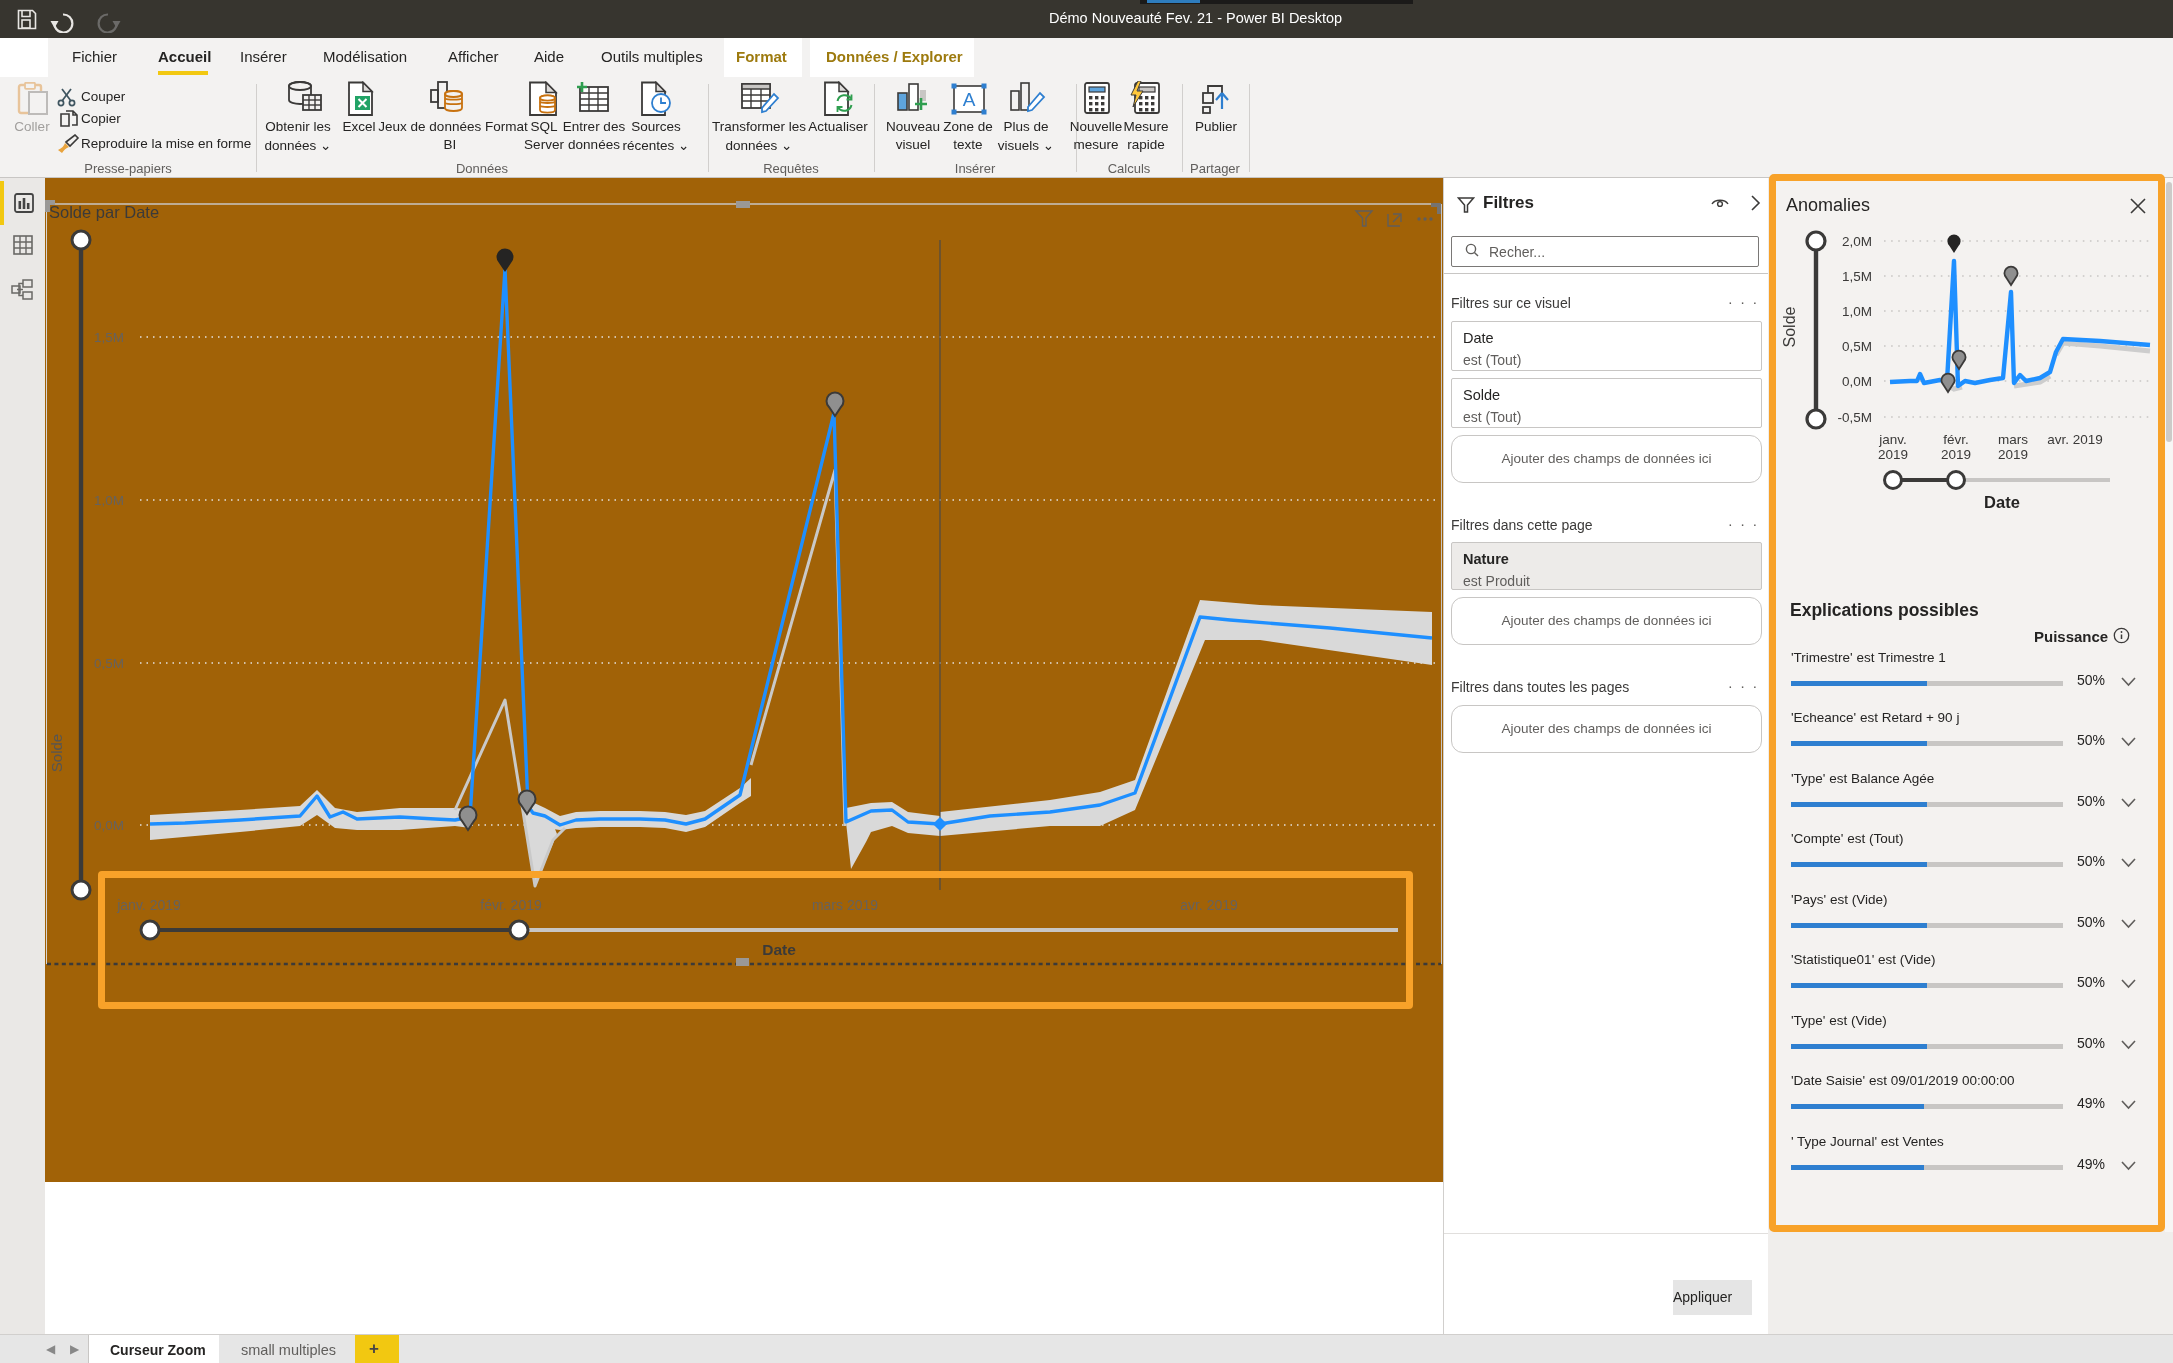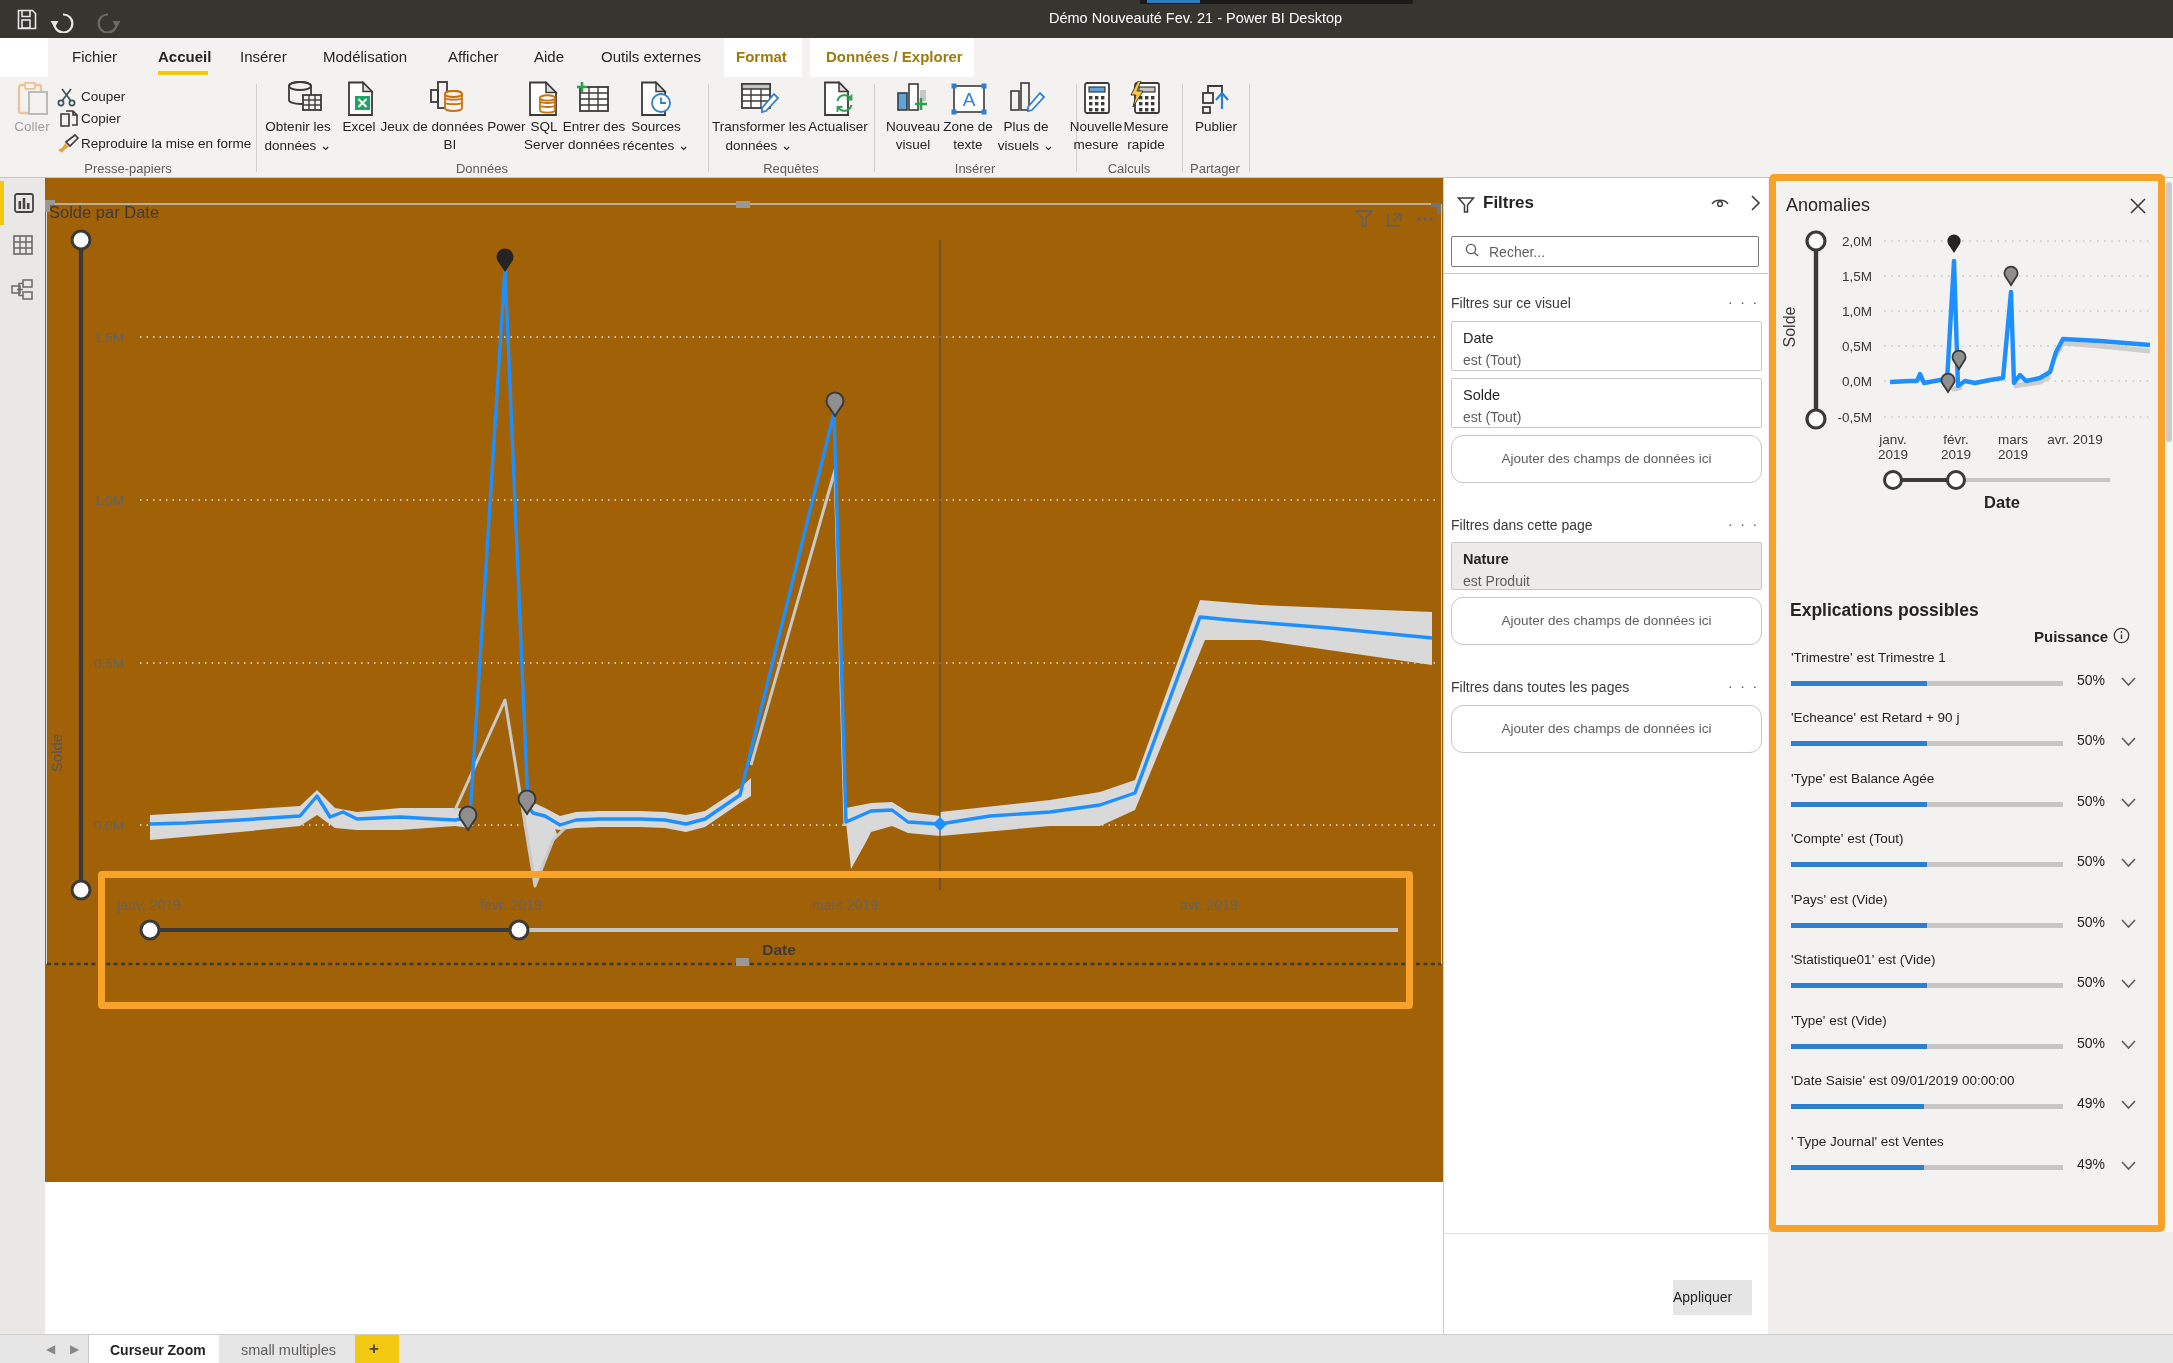--- a/index.html
+++ b/index.html
@@ -56,21 +56,21 @@
   <path d="M98.5 14 h8 l-4 7 z" fill="#6b6a68"></path>
 </svg>
 
 <div id="menubar" class="abs">
   <span class="menuitem" style="left:24px">Fichier</span>
   <span class="menuitem" style="left:110px;font-weight:bold">Accueil</span>
   <span class="menuitem" style="left:192px">Insérer</span>
   <span class="menuitem" style="left:275px">Modélisation</span>
   <span class="menuitem" style="left:400px">Afficher</span>
   <span class="menuitem" style="left:486px">Aide</span>
-  <span class="menuitem" style="left:553px">Outils externes</span>
+  <span class="menuitem" style="left:553px">Outils multiples</span>
   <div class="abs" style="left:676px;top:0;width:78px;height:39px;background:#fff"></div>
   <div class="abs" style="left:762px;top:0;width:164px;height:39px;background:#fff"></div>
   <span class="menuitem" style="left:688px;color:#9D7A0E;font-weight:bold">Format</span>
   <span class="menuitem" style="left:778px;color:#9D7A0E;font-weight:bold">Données / Explorer</span>
   <div class="abs" style="left:110px;top:33px;width:50px;height:4px;background:#F2C811"></div>
 </div>
 
 <div id="ribbon" class="abs">
   <div class="gdiv" style="left:256px"></div>
   <div class="gdiv" style="left:708px"></div>
@@ -85,21 +85,21 @@
   <div class="glabel" style="left:1129px">Calculs</div>
   <div class="glabel" style="left:1215px">Partager</div>
 
   <div class="ilabel" style="left:32px;top:42px;color:#A19F9D">Coller</div>
   <span class="srow" style="left:81px;top:12px">Couper</span>
   <span class="srow" style="left:81px;top:34px">Copier</span>
   <span class="srow" style="left:81px;top:59px">Reproduire la mise en forme</span>
   <div class="ilabel" style="left:298px;top:42px">Obtenir les</div>
   <div class="ilabel" style="left:298px;top:60px">données ⌄</div>
   <div class="ilabel" style="left:359px;top:42px">Excel</div>
-  <div class="ilabel" style="left:453px;top:42px">Jeux de données Power</div>
+  <div class="ilabel" style="left:453px;top:42px">Jeux de données Format</div>
   <div class="ilabel" style="left:450px;top:60px">BI</div>
   <div class="ilabel" style="left:544px;top:42px">SQL</div>
   <div class="ilabel" style="left:544px;top:60px">Server</div>
   <div class="ilabel" style="left:594px;top:42px">Entrer des</div>
   <div class="ilabel" style="left:594px;top:60px">données</div>
   <div class="ilabel" style="left:656px;top:42px">Sources</div>
   <div class="ilabel" style="left:656px;top:60px">récentes ⌄</div>
   <div class="ilabel" style="left:759px;top:42px">Transformer les</div>
   <div class="ilabel" style="left:759px;top:60px">données ⌄</div>
   <div class="ilabel" style="left:838px;top:42px">Actualiser</div>

